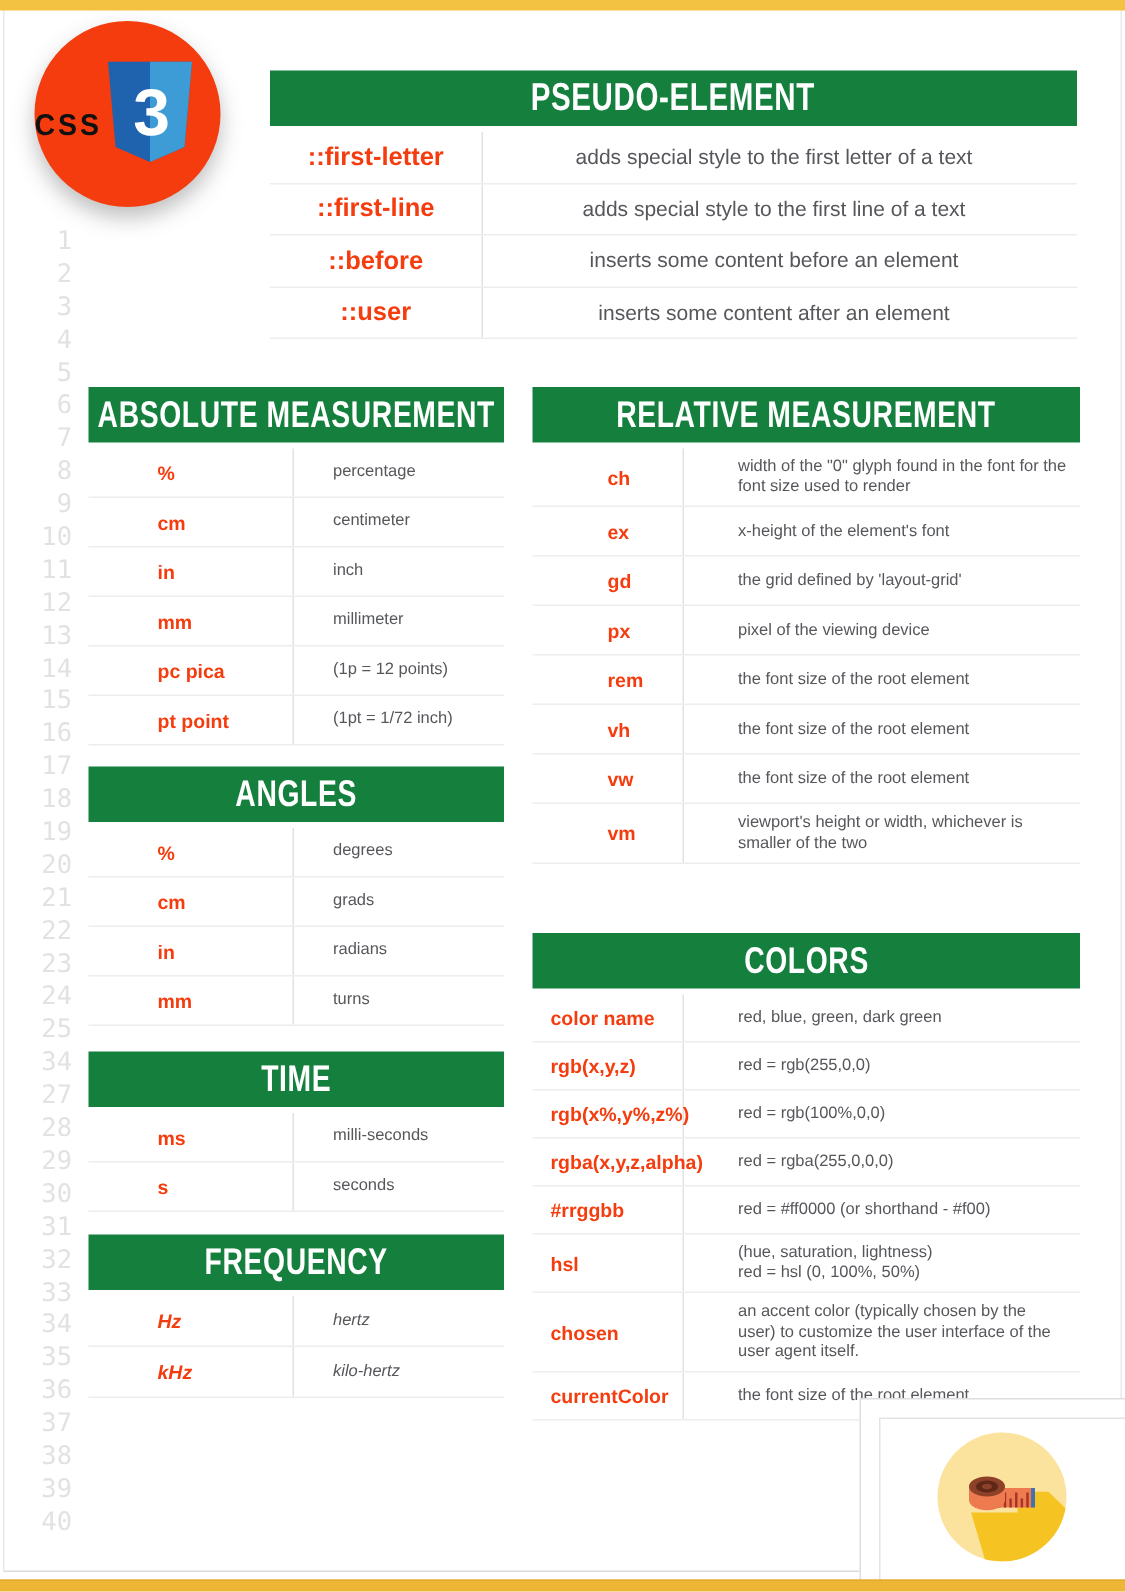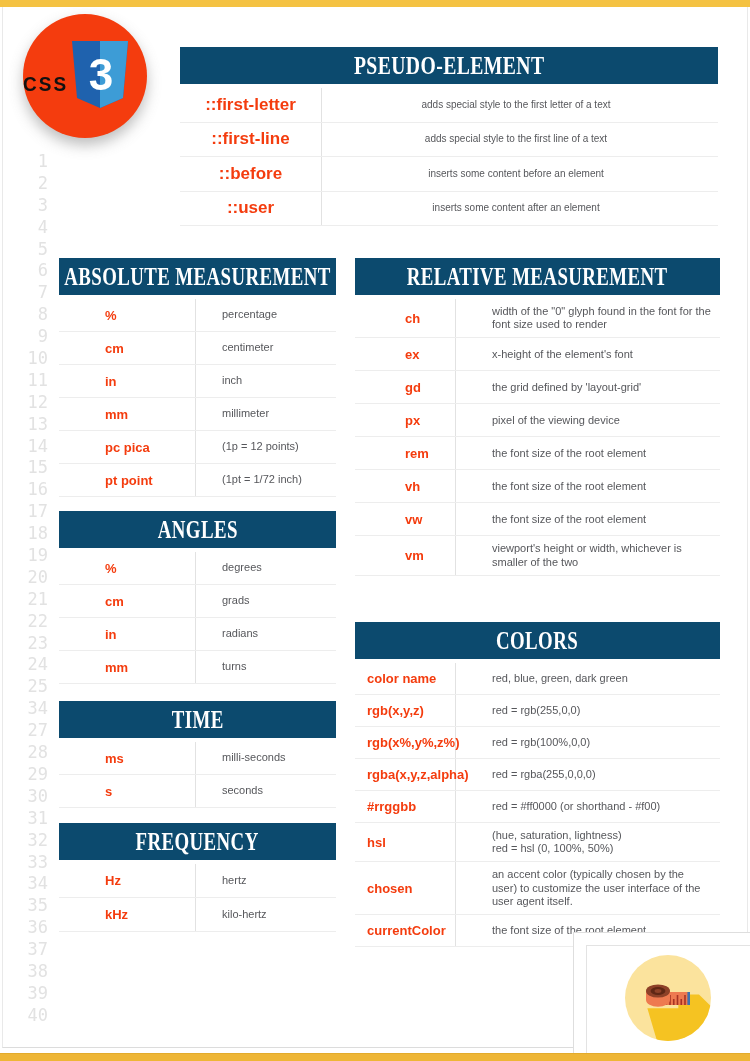--- a/index.html
+++ b/index.html
@@ -25,21 +25,21 @@
   }
   .logo-css{
     margin-top:18px;font-weight:bold;font-size:19px;letter-spacing:2px;color:#111;
     transform:scale(1,1.05);
   }
   .logo-shield{margin-top:1px;}
 
   
   .panel{position:absolute;}
   .panel-header{
-    height:37px;background:#0c4a6e;display:flex;align-items:center;justify-content:center;font-family:Liberation Serif, serif;
+    height:37px;background:#15803d;display:flex;align-items:center;justify-content:center;
   }
   .panel-header span{
     color:#fff;font-weight:700;font-size:23px;letter-spacing:.5px;
     display:inline-block;transform:scale(.82,1.08);white-space:nowrap;
   }
   .tbl{margin-top:4px;}
   .row{
     display:grid;grid-template-columns:var(--lw) 1fr;
     min-height:32px;border-bottom:1px solid #ededed;
   }
@@ -51,27 +51,27 @@
   .cell.desc{
     padding:6px 8px 6px var(--dp);
     color:#56575b;font-size:11px;line-height:1.2;white-space:pre-line;
   }
 
   
   .sec-pseudo{left:180px;top:47px;width:538px;--lw:142px;--lp:0px;--dp:0px;}
   .sec-pseudo .panel-header span{font-size:24px;}
   .sec-pseudo .row{min-height:33.5px;}
   .sec-pseudo .cell.label{justify-content:center;font-size:17px;}
-  .sec-pseudo .cell.desc{justify-content:center;font-size:10px;}
+  .sec-pseudo .cell.desc{justify-content:center;font-size:14px;}
 
   .sec-absolute{left:59px;top:258px;width:277px;--lw:137px;--lp:46px;--dp:26px;}
   .sec-angles  {left:59px;top:511px;width:277px;--lw:137px;--lp:46px;--dp:26px;}
   .sec-time    {left:59px;top:701px;width:277px;--lw:137px;--lp:46px;--dp:26px;}
   .sec-frequency{left:59px;top:823px;width:277px;--lw:137px;--lp:46px;--dp:26px;}
-  .sec-frequency .row{min-height:33px;}
+  .sec-frequency .row{min-height:33px;font-style:italic;}
 
   .sec-relative{left:355px;top:258px;width:365px;--lw:101px;--lp:50px;--dp:36px;}
   .sec-colors  {left:355px;top:612px;width:365px;margin-top:10px;--lw:101px;--lp:12px;--dp:36px;}
   .sec-colors .row{min-height:31px;}
 
   
   .linenums{
     position:absolute;left:22px;top:151px;width:26px;text-align:right;z-index:1;
     font-family:"DejaVu Sans Mono", monospace;color:#e2e2e2;font-size:17px;
   }

